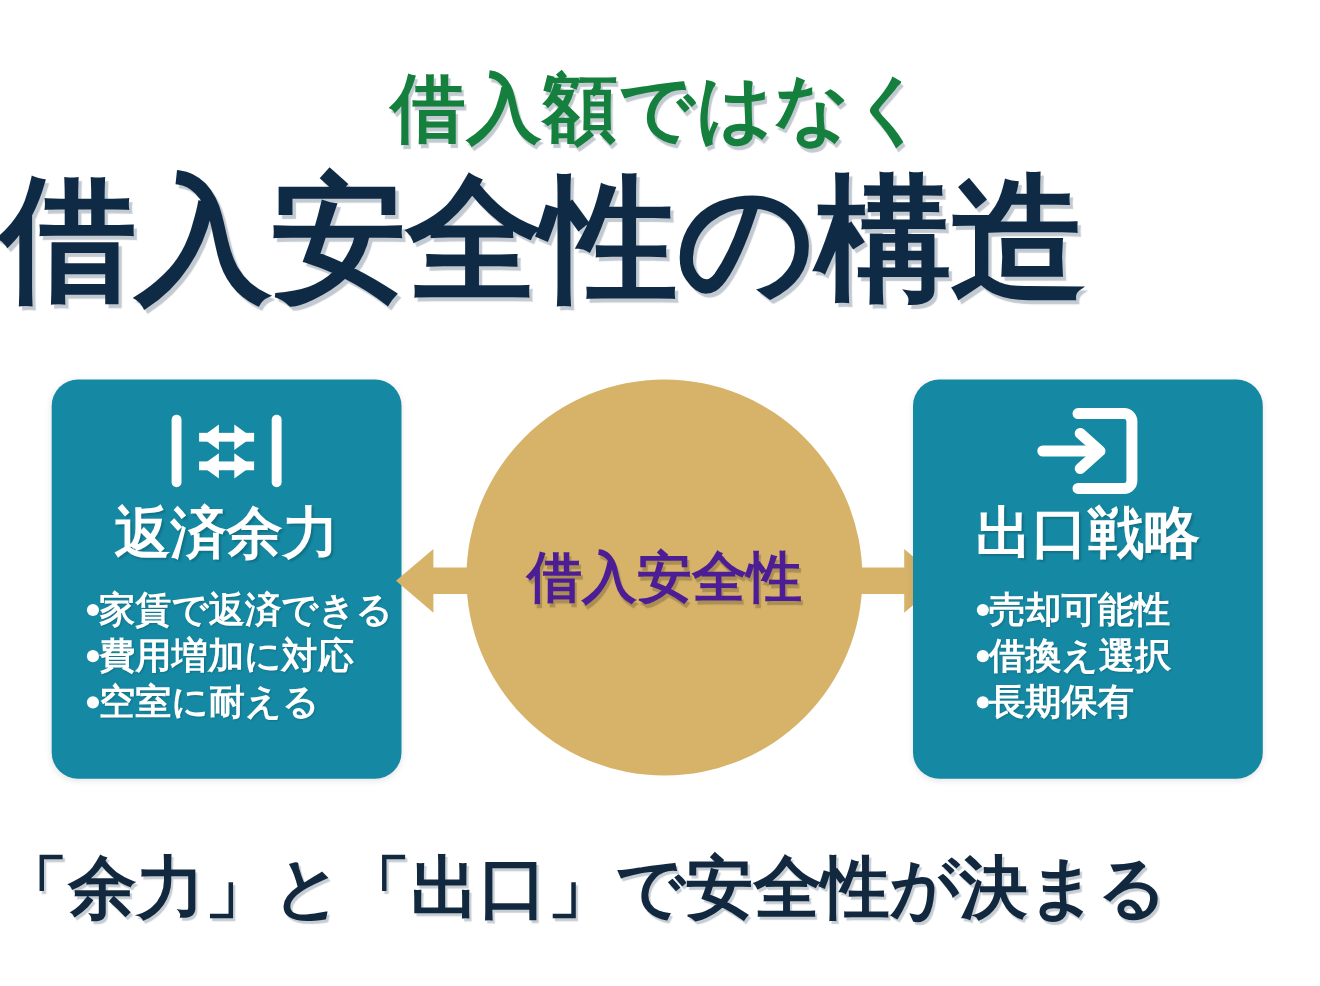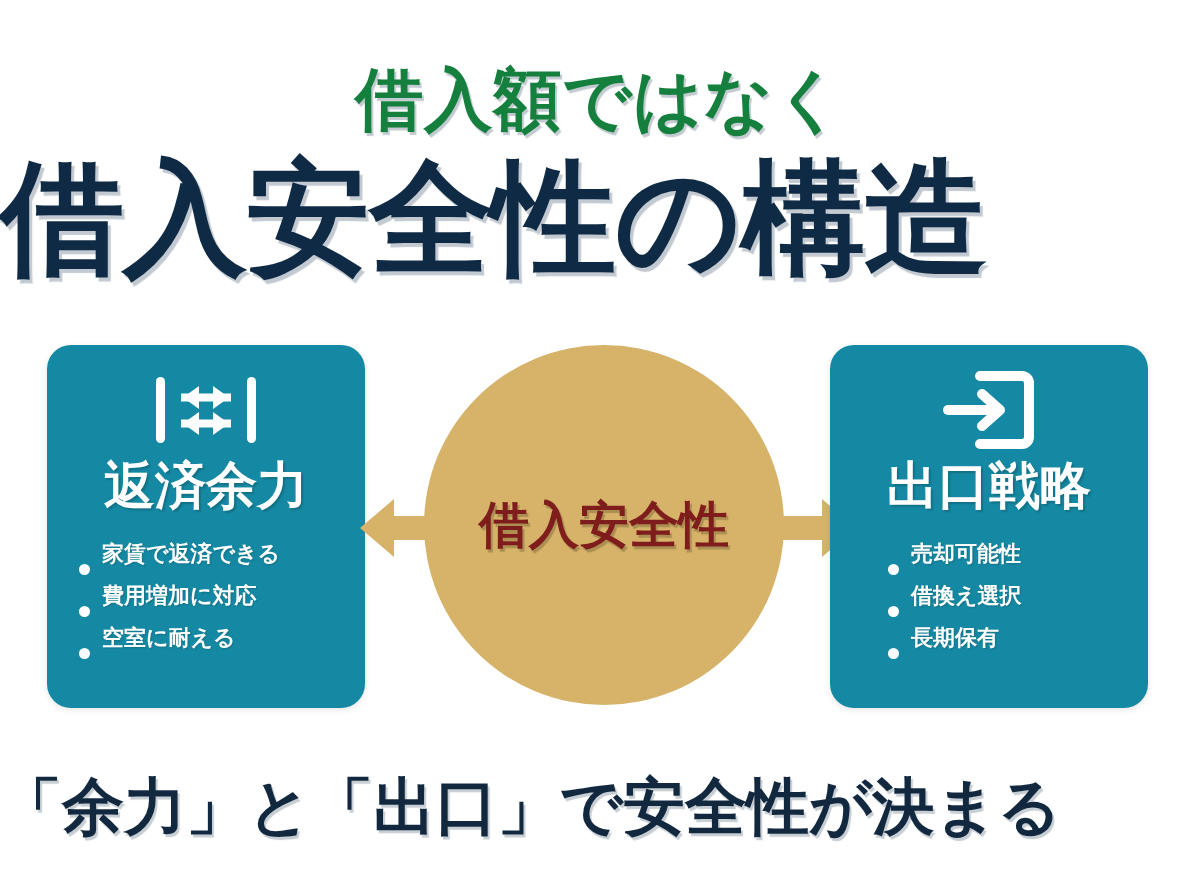--- a/index.html
+++ b/index.html
@@ -86,24 +86,23 @@
 
   .bullets {
     position:absolute;
     left:0; top:188px;
     width:100%;
     padding:0 14px;
     list-style:none;
   }
   .bullets li {
     display:flex;
-    align-items:flex-end;
+    align-items:center;
     justify-content:flex-start;
-    gap:12px;
-    font-size:22px;
+    font-size:33px;
     line-height:42px;
     font-weight:700;
     color:#ffffff;
     text-shadow:1px 1px 2px rgba(0,0,0,0.18);
     white-space:nowrap;
     padding-left:18px;
   }
   .card.right .bullets li { padding-left:44px; }
   .bullets .dot {
     flex:0 0 auto;
@@ -120,21 +119,21 @@
     border-radius:50%;
     background:#d6b369;
     display:flex;
     align-items:center;
     justify-content:center;
   }
   .hub-label {
     font-size:50px;
     line-height:58px;
     font-weight:700;
-    color:#7f1d1d;
+    color:#4c1d95;
     text-shadow:2px 3px 1px rgba(90,75,40,0.35);
     white-space:nowrap;
   }
 
   
   .arrow {
     position:absolute;
     top:497px;
     width:86px;
     height:62px;

